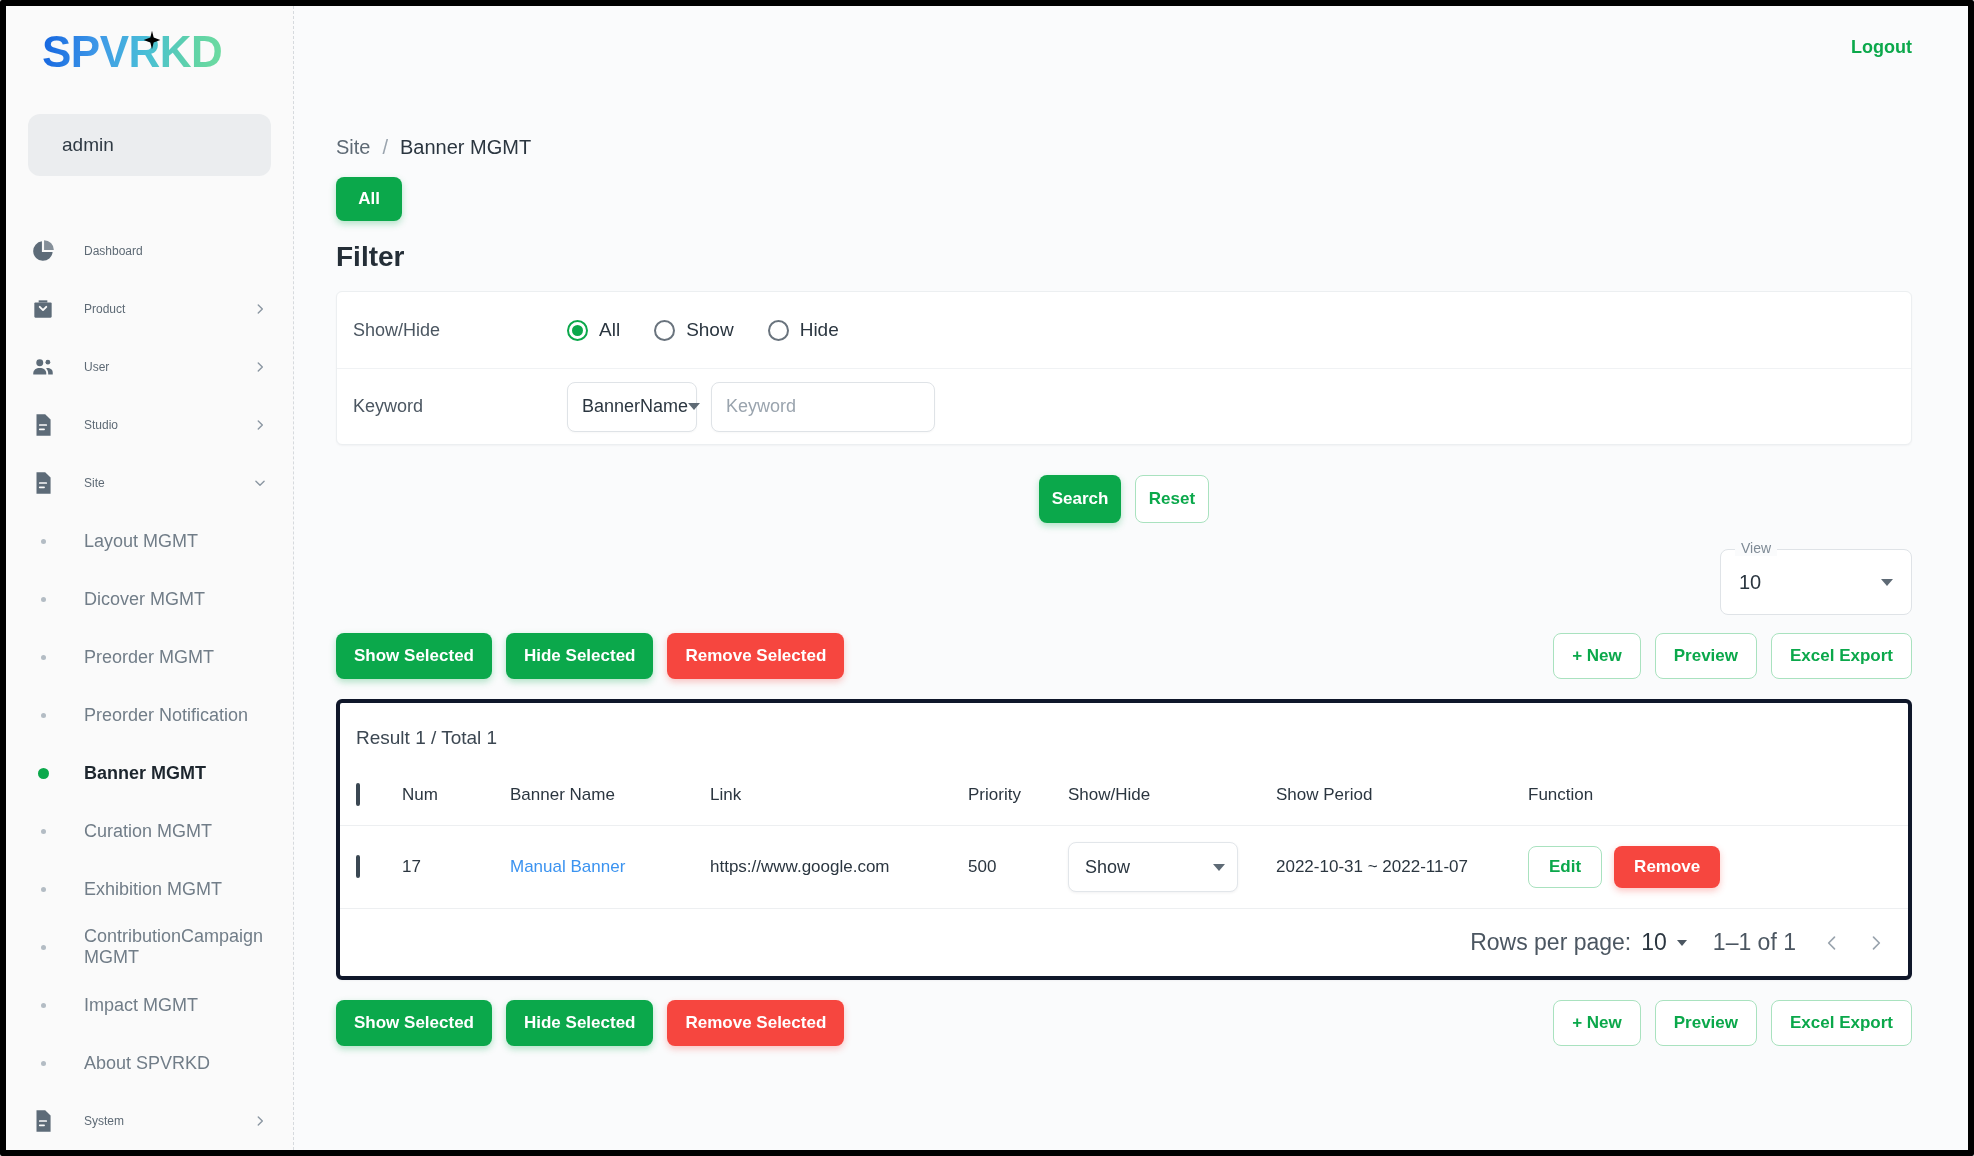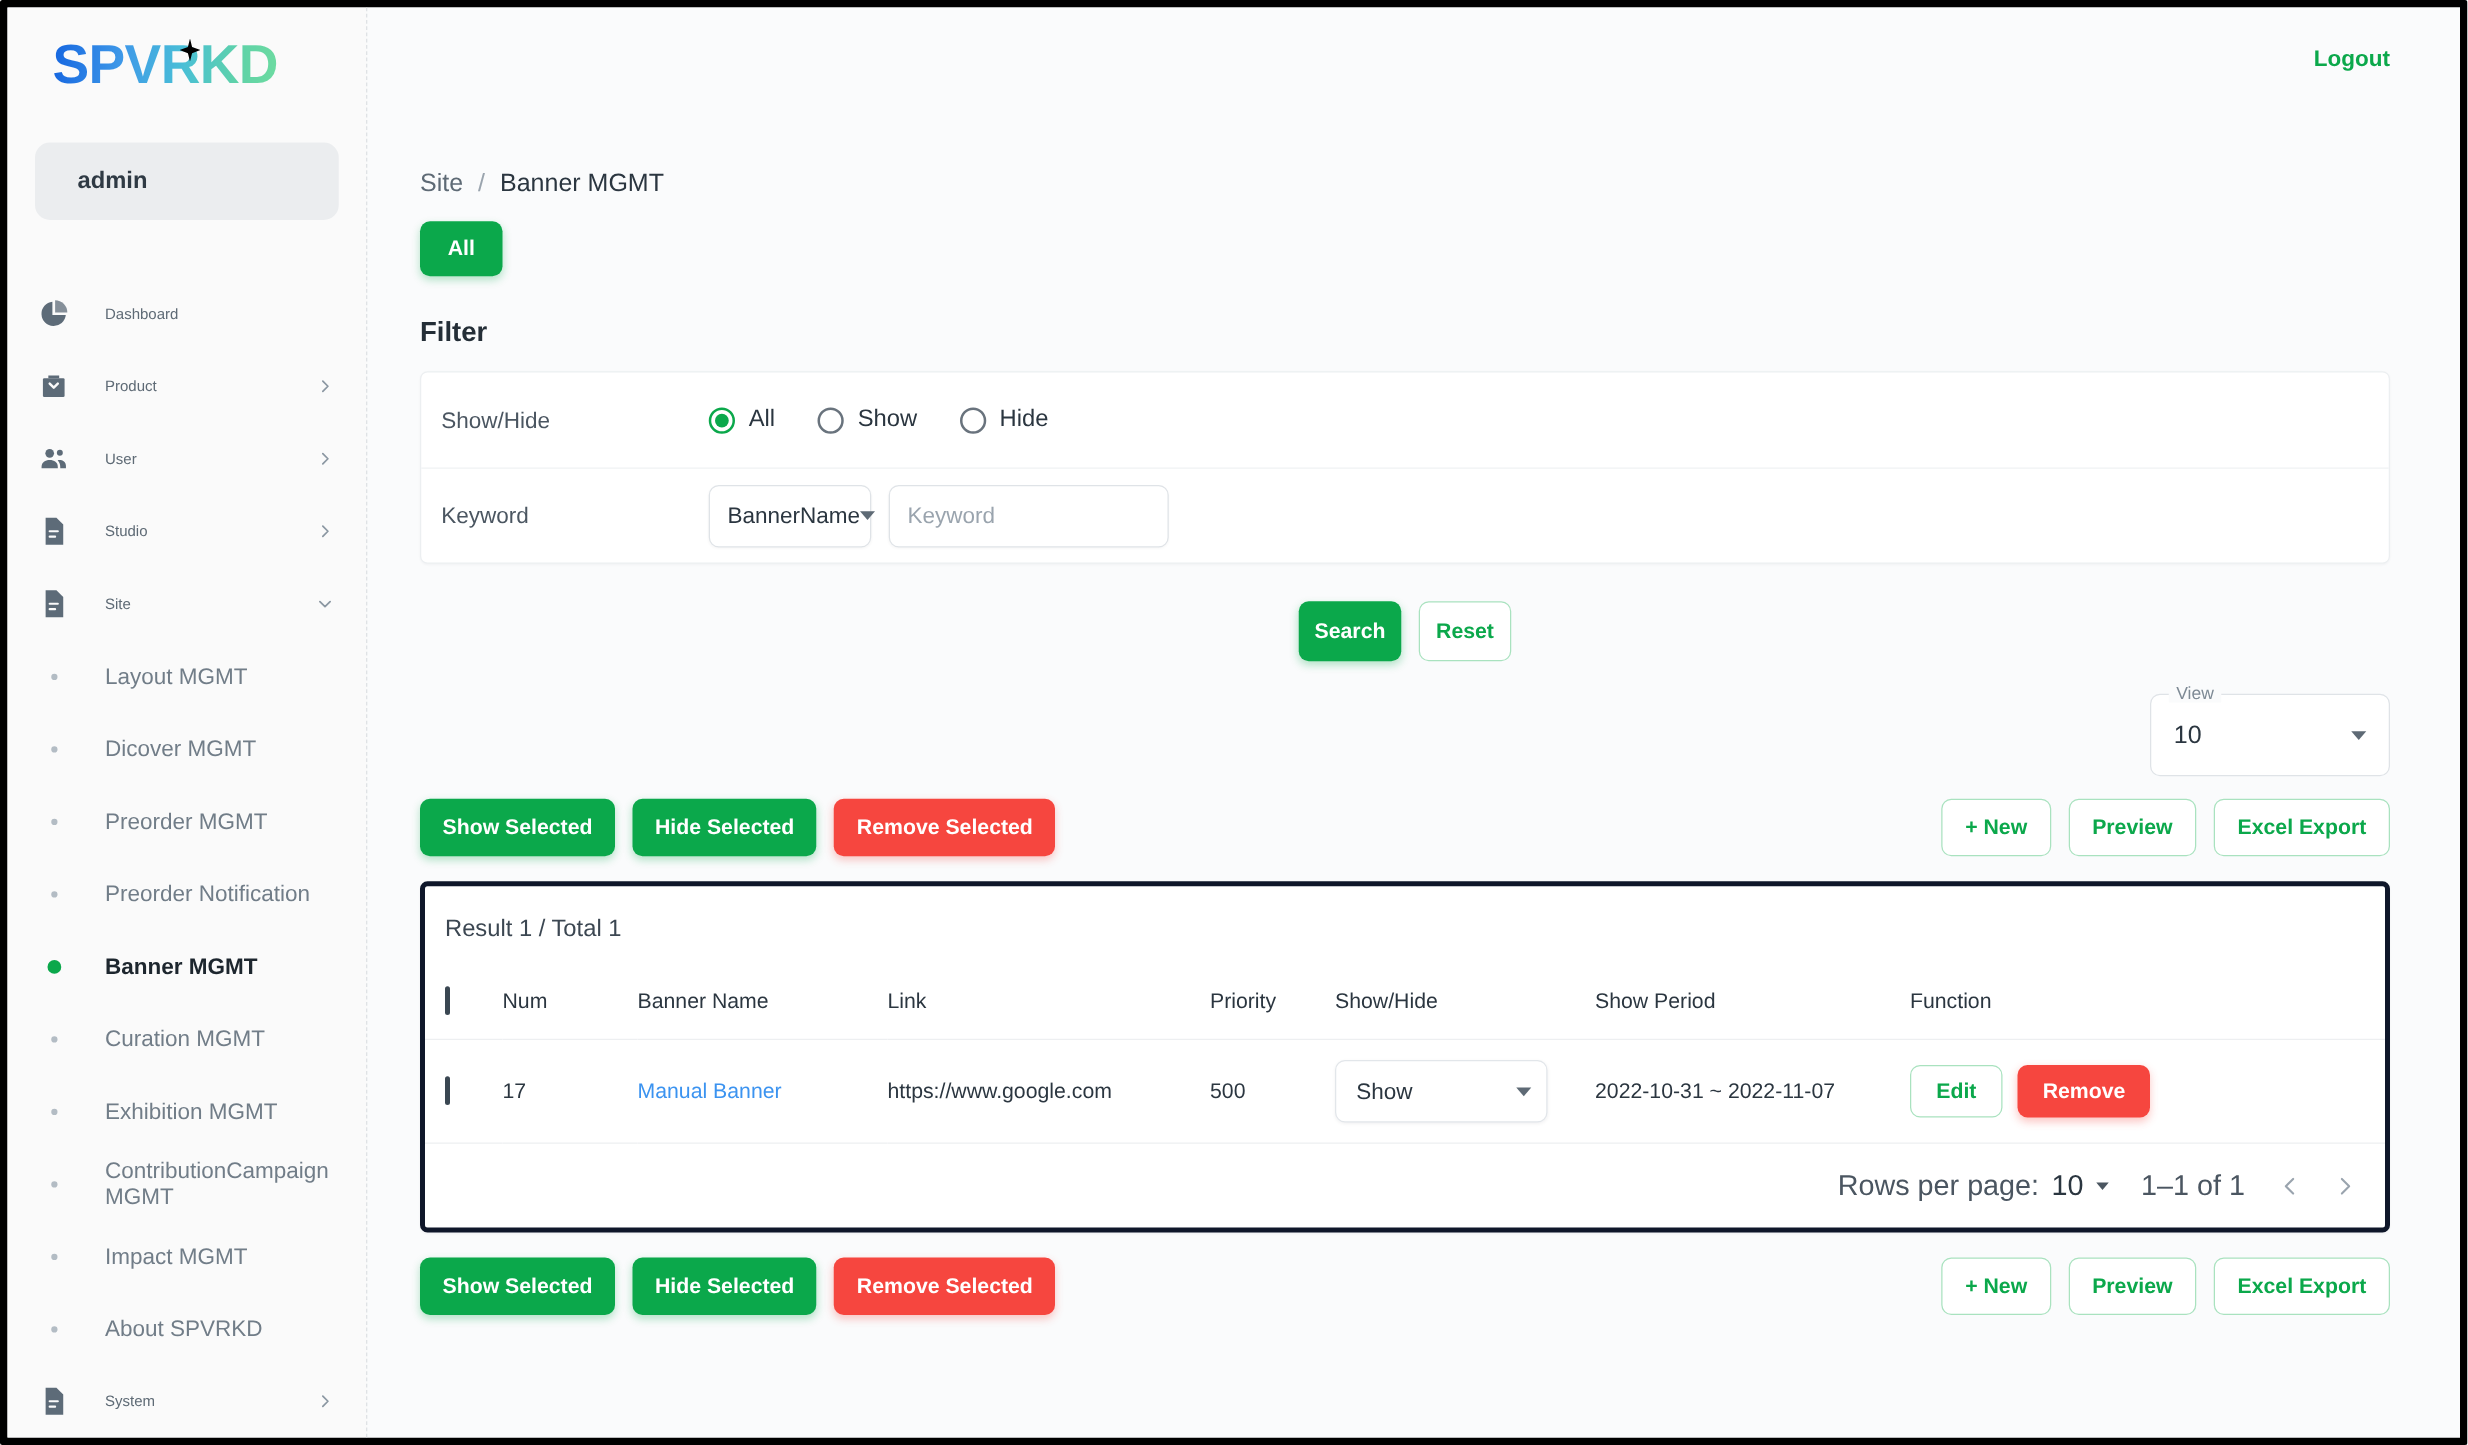--- a/index.html
+++ b/index.html
@@ -46,21 +46,20 @@
   }
   .user-chip {
     margin: 16px 22px 0 22px;
     height: 62px;
     background: #ebedef;
     border-radius: 12px;
     display: flex; align-items: center;
     padding-left: 34px;
     font-size: 19px;
     color: #2f3a44;
-    font-weight: bold;
   }
   .nav { margin-top: 46px; }
   .nav-item {
     display: flex; align-items: center;
     height: 58px;
     padding: 0 26px 0 22px;
     cursor: pointer;
     position: relative;
   }
   .nav-item .ic {
@@ -150,22 +149,22 @@
     border: 1px solid #a9e2bf;
   }
 
   .all-btn {
     margin-top: 18px;
     width: 66px; height: 44px;
     font-size: 17px;
   }
 
   .filter-title {
-    margin-top: 32px;
-    font-size: 22px;
+    margin-top: 20px;
+    font-size: 28px;
     font-weight: 700;
     color: #242e37;
   }
 
   .filter-card {
     margin-top: 18px;
     background: #fff;
     border: 1px solid #eceff1;
     border-radius: 6px;
     box-shadow: 0 1px 2px rgba(16,24,40,0.04);

